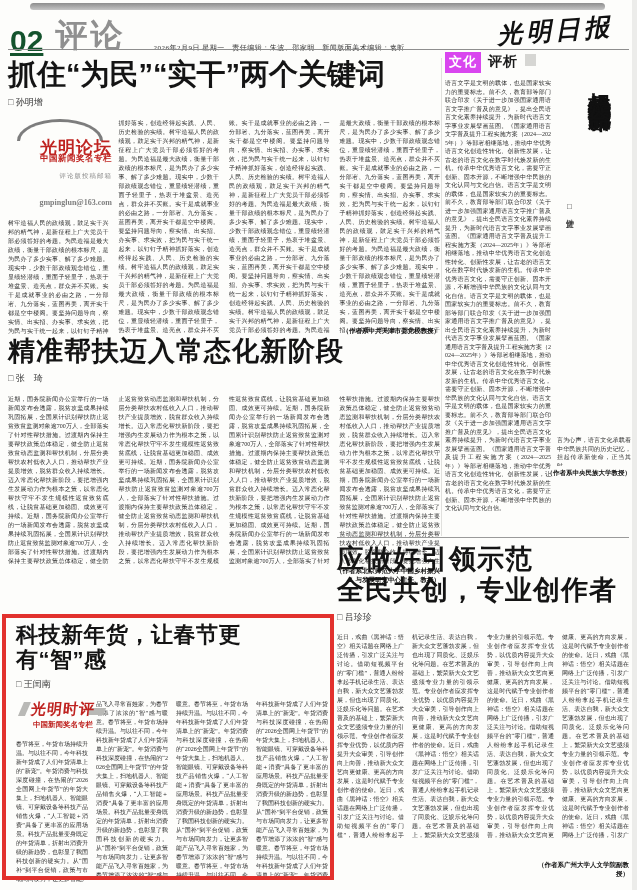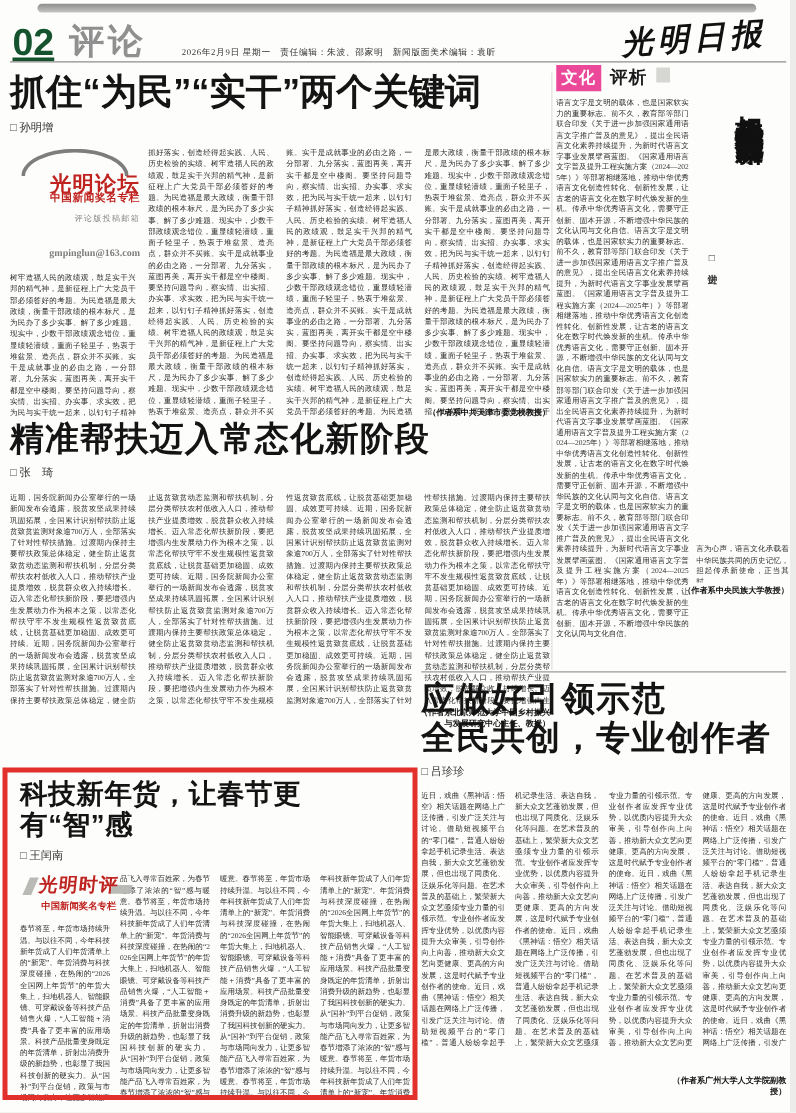--- a/index.html
+++ b/index.html
@@ -11,21 +11,21 @@
   }
   .top-strip { position:absolute; left:30px; right:32px; top:3px; height:7px;
     border-radius:4px; background:linear-gradient(180deg,#8d8d8d,#c6c6c6); }
   .edge-right { position:absolute; right:0; top:0; width:5px; height:100%; background:#ececea; }
 
   
   .hdr { position:absolute; left:10px; top:14px; right:10px; height:34px; }
   .pgnum { display:inline-block; font-family:"Liberation Sans",sans-serif;
     font-size:30px; font-weight:bold; color:#14532d; vertical-align:bottom;text-decoration:underline; }
   .section { display:inline-block; font-family:Liberation Serif, serif;
-    font-size:28px; font-weight:bold; color:#909090; letter-spacing:3px;
+    font-size:32px; font-weight:bold; color:#909090; letter-spacing:3px;
     margin-left:8px; vertical-align:bottom; }
   .dateline { display:inline-block; font-size:7px; color:#333; margin-left:24px;
     vertical-align:bottom; padding-bottom:5px; letter-spacing:0.5px; }
   .masthead { position:absolute; right:14px; top:0px; font-size:25px; font-weight:bold;
     font-style:italic; letter-spacing:4px; color:#111; transform:rotate(-4deg);
     font-family:"Liberation Serif",serif; }
   .hdr-rule { position:absolute; left:8px; right:8px; top:49px; height:1px; background:#8e8e8e; }
 
   
   .headline { font-family:"Liberation Sans",sans-serif; font-weight:bold; color:#141414; line-height:1.15; }
@@ -50,21 +50,21 @@
     color:#bf2320; margin-top:2px; letter-spacing:0.5px; }
   .forum-mail-label { font-size:6.5px; color:#8a8a8a; margin-top:8px; letter-spacing:1px; }
   .forum-mail { font-size:8px; font-weight:bold; color:#7e7e7e; margin-top:18px; }
 
   
   .vdiv { position:absolute; left:441px; top:58px; width:1px; height:478px; background:#e0e0dd; }
 
   
   .culture { position:absolute; left:445px; top:52px; width:186px; height:480px; }
   .cul-badge { height:20px; }
-  .cul-badge .red { display:inline-block; background:#ec4899; color:#fff;
+  .cul-badge .red { display:inline-block; background:#d946ef; color:#fff;
     font-family:"Liberation Sans",sans-serif; font-weight:bold; font-size:13px;
     padding:1px 4px 2px 4px; letter-spacing:1px; }
   .cul-badge .blk { display:inline-block; font-family:"Liberation Sans",sans-serif;
     font-weight:bold; font-size:14px; color:#1c1c1c; margin-left:3px; letter-spacing:1px; }
   .cul-badge .ghost { display:inline-block; width:11px; height:12px; background:#d6d6d3; margin-left:3px; }
   .cul-col1 { position:absolute; left:0; top:27px; width:106px; height:442px;
     text-align:justify; font-size:6px; line-height:8.5px; color:#2c2c2c; overflow:hidden; word-break:break-all; }
   .cul-title { position:absolute; left:140px; top:23px; height:380px;
     writing-mode:vertical-rl; font-family:"Liberation Sans",sans-serif;
     font-size:23px; font-weight:bold; color:#111; letter-spacing:1px; }

